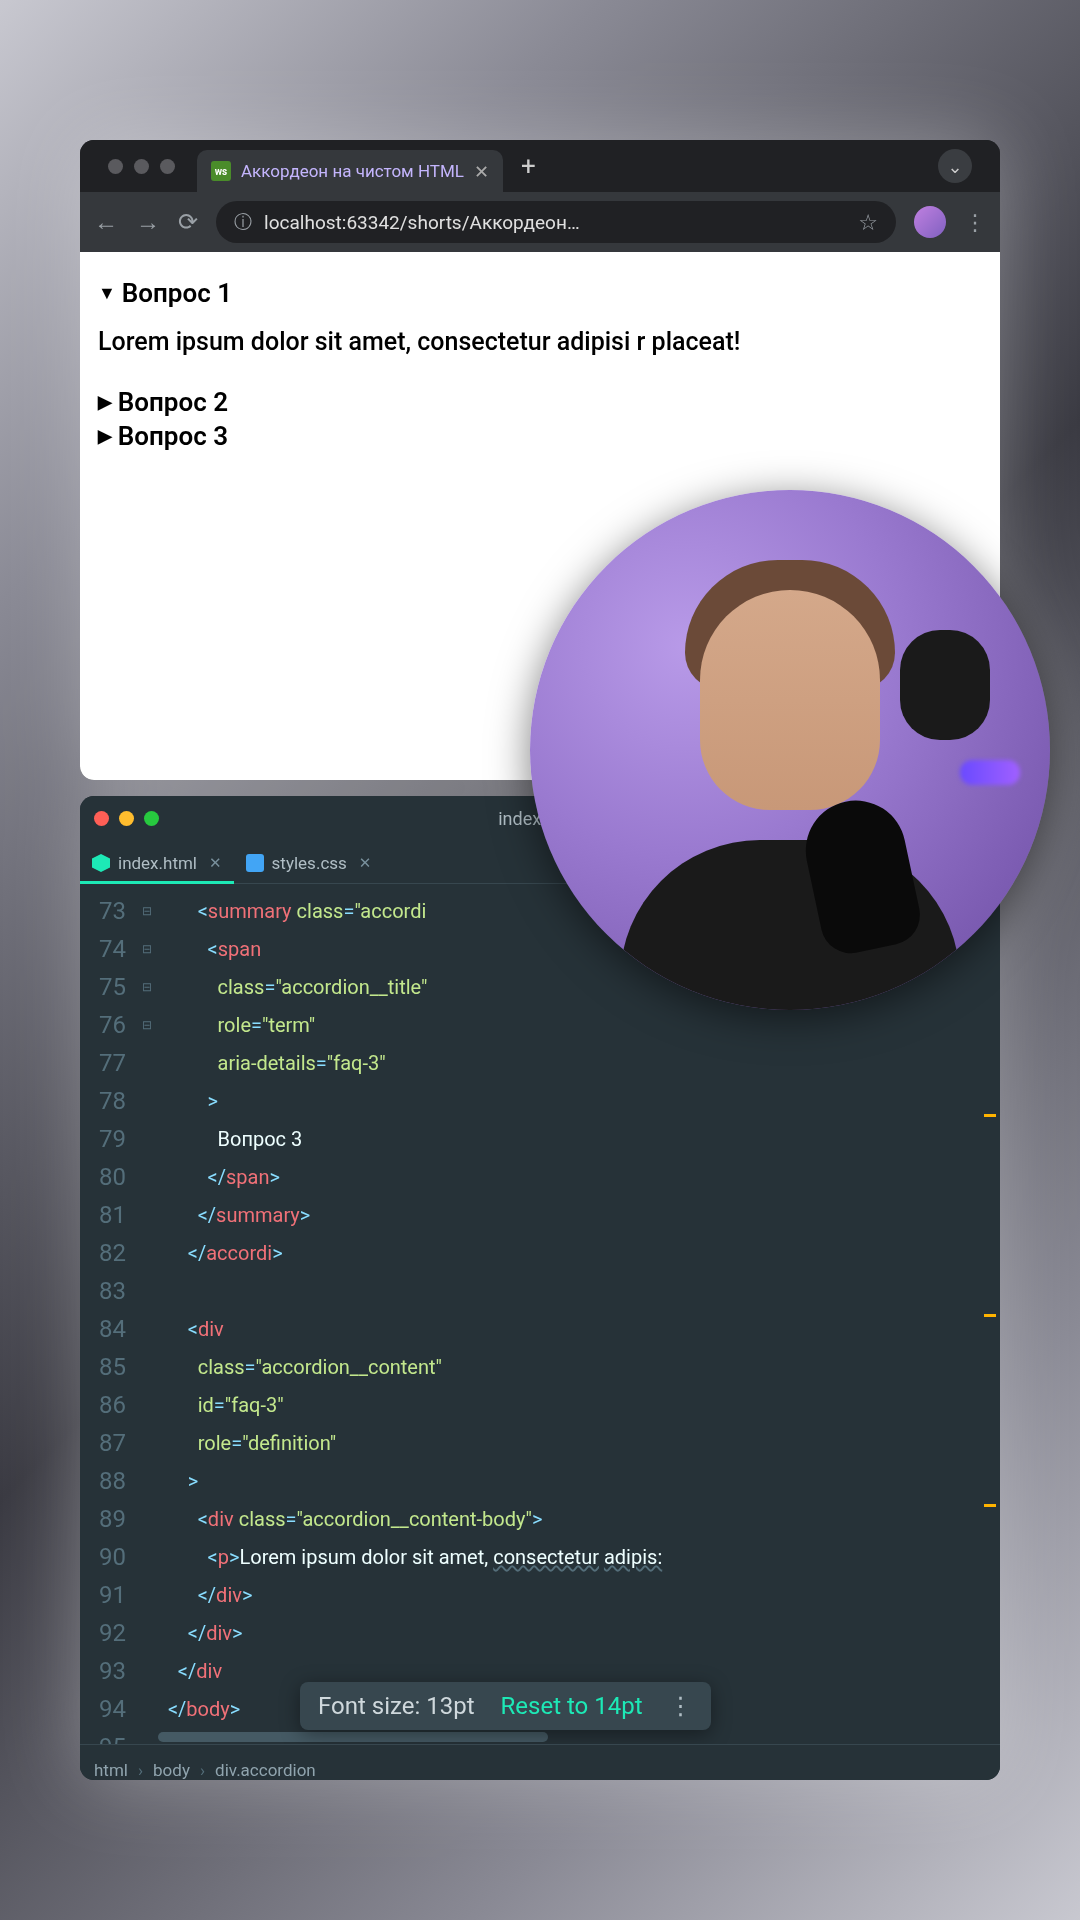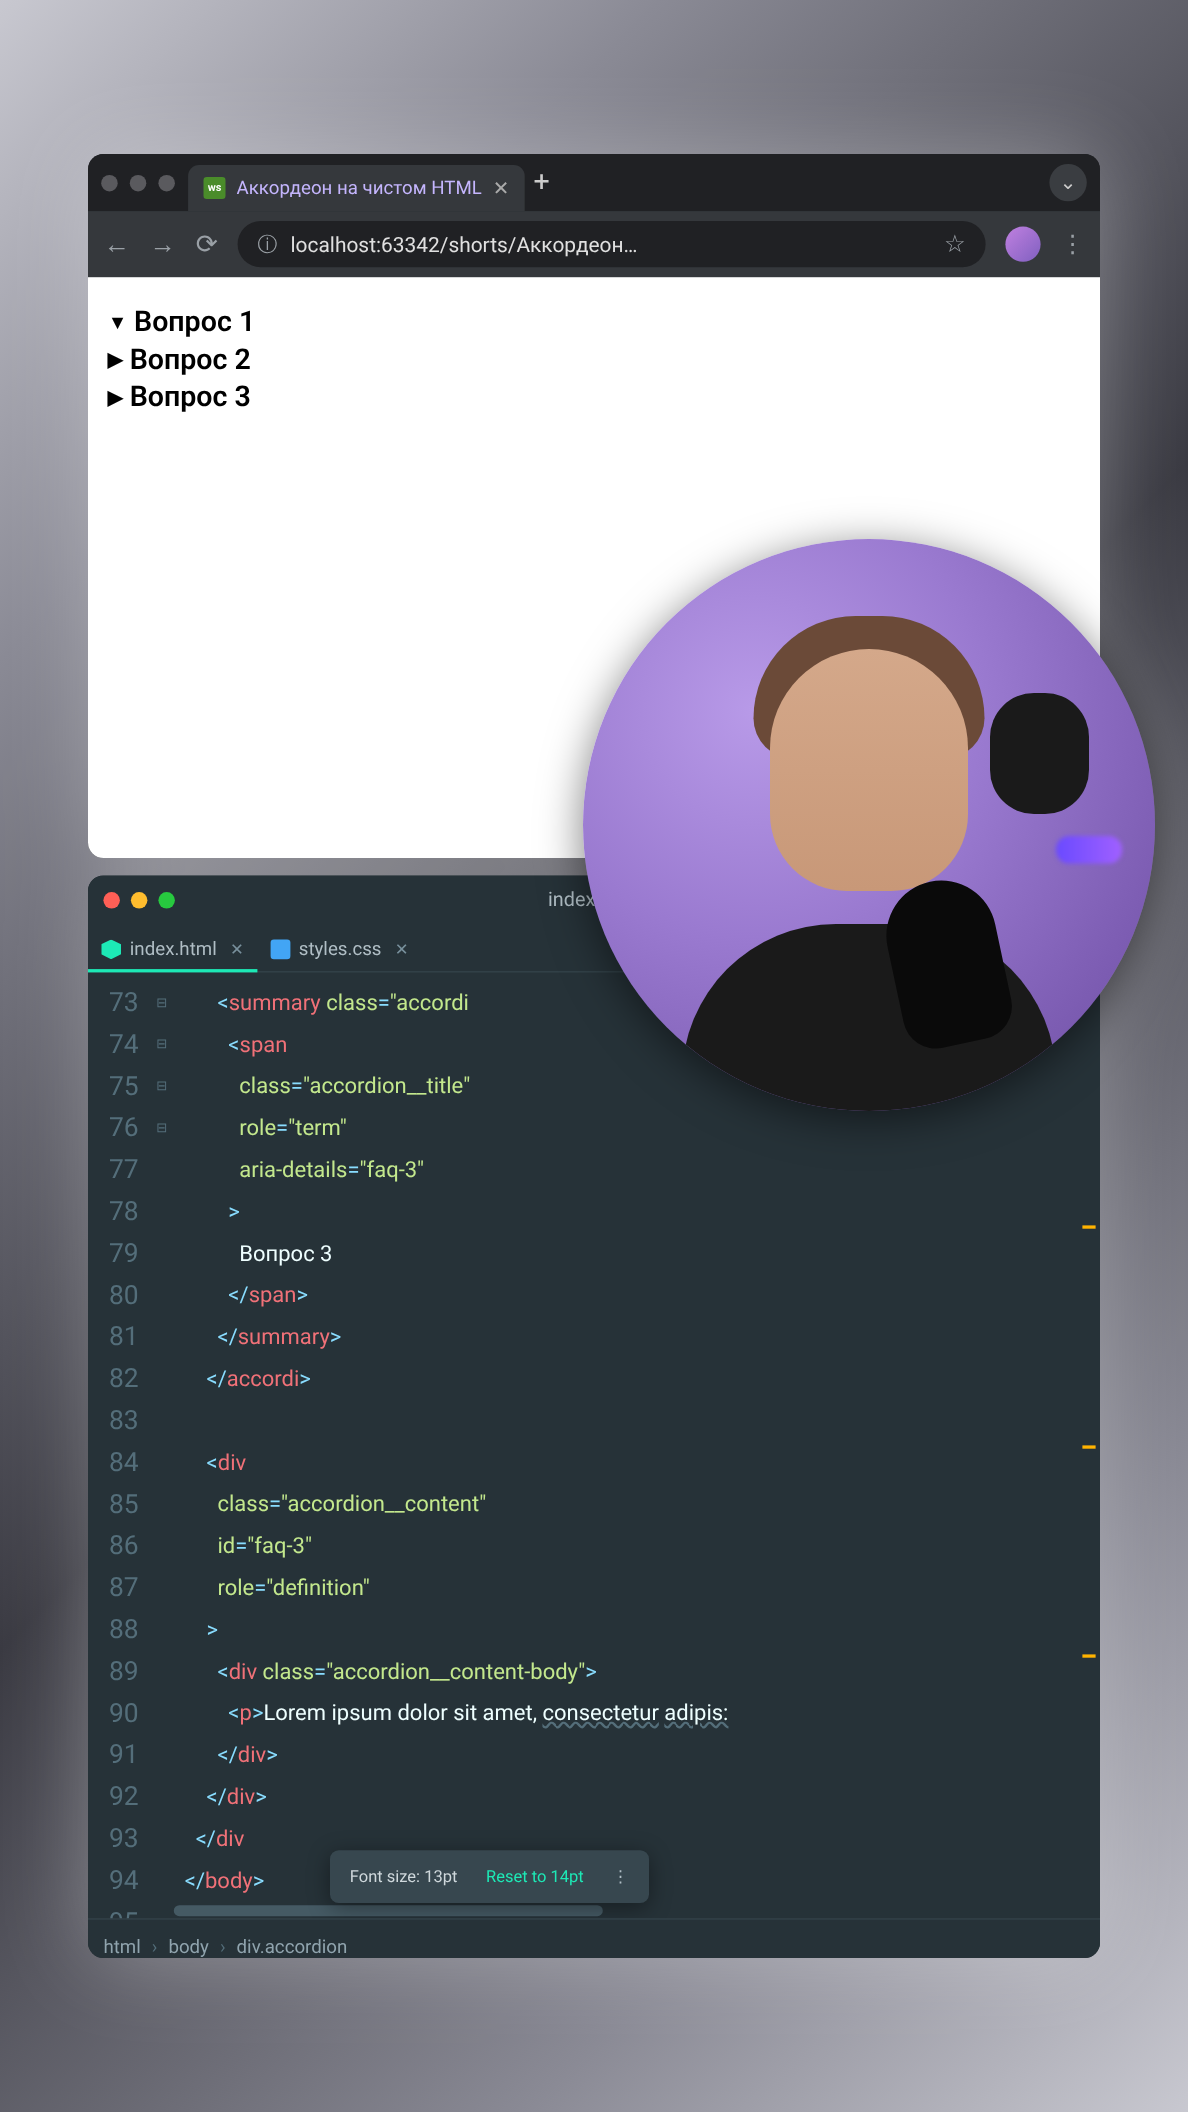--- a/index.html
+++ b/index.html
@@ -1,21 +1,21 @@
 <!DOCTYPE html>
 <html><head>
 <meta charset="utf-8">
 <style>
 *{margin:0;padding:0;box-sizing:border-box;font-family:-apple-system,BlinkMacSystemFont,"Segoe UI",Roboto,sans-serif}
 body{width:1080px;height:1920px;background:linear-gradient(135deg,#c8c8d0 0%,#8a8a95 20%,#3a3a42 50%,#8a8a95 80%,#c8c8d0 100%);display:flex;align-items:center;justify-content:center;overflow:hidden}
 .frame{width:920px;height:1640px;position:relative;filter:drop-shadow(0 0 40px rgba(255,255,255,.3))}
 
 
 .browser{position:absolute;top:0;left:0;right:0;height:640px;background:#2a2d31;border-radius:14px;overflow:hidden}
-.tabbar{height:52px;background:#202124;display:flex;align-items:center;padding:0 12px;gap:0}
+.tabbar{height:52px;background:#202124;display:flex;align-items:center;padding:0 28px;gap:10px}
 .traffic{display:flex;gap:11px;margin-right:12px}
 .tlight{width:15px;height:15px;border-radius:50%;background:#5a5a5e}
 .tab{display:flex;align-items:center;background:#35383c;border-radius:10px 10px 0 0;height:42px;padding:0 14px;gap:10px;margin-top:10px;max-width:340px}
 .favicon{width:20px;height:20px;background:#4a8c2a;border-radius:3px;display:flex;align-items:center;justify-content:center;font-size:10px;color:#fff;font-weight:700}
 .tab-title{color:#c4b5fd;font-size:17px;white-space:nowrap;overflow:hidden;text-overflow:ellipsis;flex:1}
 .tab-x{color:#aaa;font-size:18px}
 .newtab{color:#ccc;font-size:26px;margin-left:8px}
 .tabdrop{margin-left:auto;width:34px;height:34px;border-radius:50%;background:#3a3d41;color:#ccc;display:flex;align-items:center;justify-content:center;font-size:18px}
 .urlbar{height:60px;background:#35383c;display:flex;align-items:center;padding:0 14px;gap:18px}
 .navicon{color:#9aa0a6;font-size:24px}
@@ -48,21 +48,21 @@
 .gutter{width:56px;text-align:right;padding:8px 10px 8px 0;color:#546e7a;font-size:24px;line-height:38px}
 .code{flex:1;padding:8px 0;font-size:20px;line-height:38px;white-space:pre;color:#b0bec5;overflow:hidden}
 .fold{width:22px;padding:8px 0;color:#546e7a;font-size:12px;line-height:38px;text-align:center}
 .mark{position:absolute;right:4px;width:12px;height:3px;background:#ffb300}
 .t-tag{color:#f07178}
 .t-attr{color:#c3e88d}
 .t-str{color:#c3e88d}
 .t-pun{color:#89ddff}
 .t-txt{color:#eeffff}
 .t-ul{text-decoration:underline wavy #546e7a}
-.font-toast{position:absolute;bottom:50px;left:220px;background:#37474f;border-radius:8px;height:48px;display:flex;align-items:center;padding:0 18px;gap:26px;font-size:15px;box-shadow:0 4px 20px rgba(0,0,0,.4)}
+.font-toast{position:absolute;bottom:50px;left:220px;background:#37474f;border-radius:8px;height:48px;display:flex;align-items:center;padding:0 18px;gap:26px;font-size:24px;box-shadow:0 4px 20px rgba(0,0,0,.4)}
 .ft-label{color:#cfd8dc}
 .ft-reset{color:#1de9b6}
 .ft-more{color:#b0bec5}
 .breadcrumb{position:absolute;bottom:0;left:0;right:0;height:36px;background:#263238;border-top:1px solid #37474f;display:flex;align-items:flex-end;padding:0 14px;gap:10px;color:#90a4ae;font-size:17px}
 .crumb-sep{color:#546e7a}
 .hscroll{position:absolute;bottom:38px;left:78px;width:390px;height:10px;background:#455a64;border-radius:5px}
 
 
 .cam{position:absolute;top:350px;right:-50px;width:520px;height:520px;border-radius:50%;overflow:hidden;box-shadow:0 8px 40px rgba(0,0,0,.5)}
 .cam-bg{width:100%;height:100%;background:radial-gradient(circle at 30% 30%,#b89ae8 0%,#9a7ad0 40%,#6a4aa0 100%)}
@@ -105,20 +105,21 @@
         <span class="star">☆</span>
       </div>
       <div class="avatar"></div>
       <span class="bmore">⋮</span>
     </div>
     <div class="page">
       <div class="q">
           <span class="tri">▼</span>
           <span>Вопрос 1</span>
         </div>
+      <div class="q-body">Lorem ipsum dolor sit amet, consectetur adipisi                        r placeat!</div>
       <div class="q">
           <span class="tri">▶</span>
           <span>Вопрос 2</span>
         </div>
       <div class="q">
           <span class="tri">▶</span>
           <span>Вопрос 3</span>
         </div>
     </div>
   </div>

